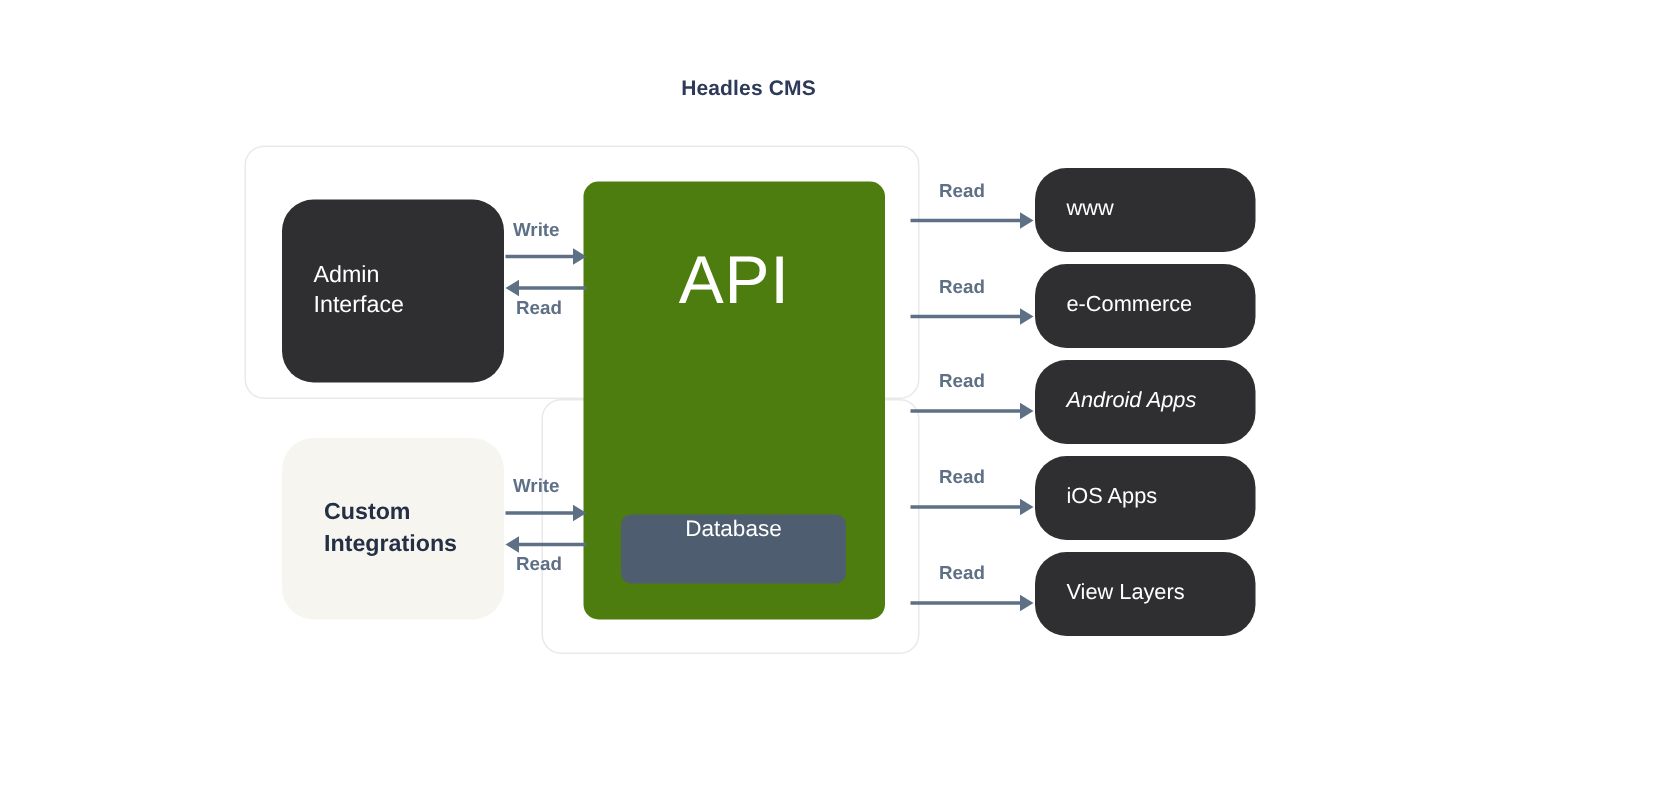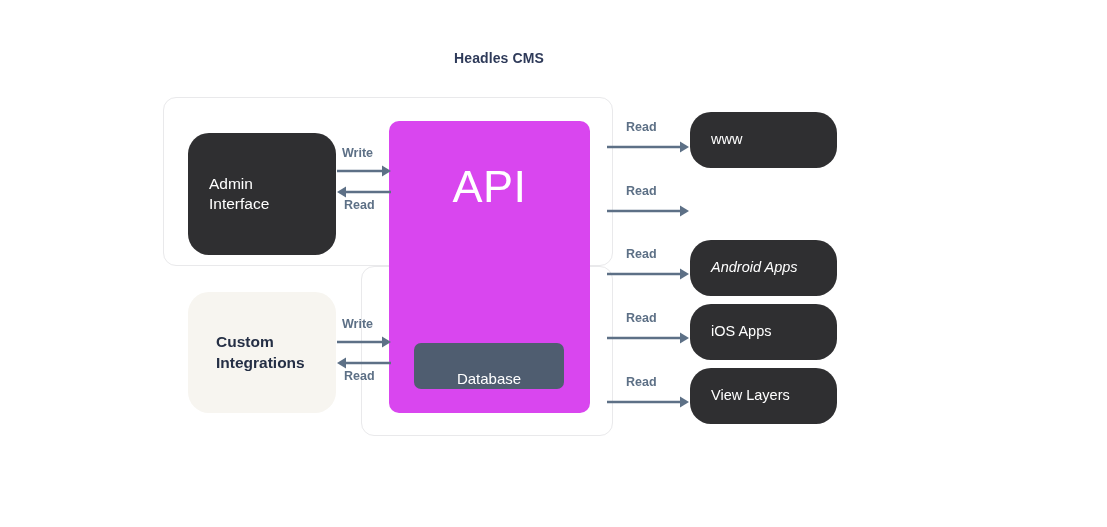--- a/index.html
+++ b/index.html
@@ -85,21 +85,21 @@
   .node-custom .node-label {
     color: #252F45;
     font-size: 15.5px;
     font-weight: bold;
   }
 
   
   .node-api {
     left: 389px; top: 121px;
     width: 201px; height: 292px;
-    background: #d946ef;
+    background: #4d7c0f;
     border-radius: 10px;
     display: block;
   }
   .api-title {
     position: absolute;
     left: 0; right: 0;
     top: 40px;
     text-align: center;
     color: #FFFFFF;
     font-size: 45px;
@@ -108,21 +108,21 @@
   }
   .node-db {
     position: absolute;
     left: 25px;
     top: 222px;
     width: 150px;
     height: 46px;
     background: #4F5D70;
     border-radius: 7px;
     display: flex;
-    align-items: flex-end;
+    align-items: flex-start;
     justify-content: center;
   }
   .node-db .node-label {
     color: #FFFFFF;
     font-size: 15px;
   }
 
   
   .node-consumer {
     left: 690px;
@@ -240,20 +240,23 @@
     <svg class="arrow-svg" width="83" height="34">
       <line x1="0" y1="27" x2="73" y2="27" stroke="#5D7086" stroke-width="2.4"></line>
       <polygon points="73,21.5 82,27 73,32.5" fill="#5D7086"></polygon>
     </svg>
   </div>
 
   <div class="node node-dark node-consumer" style="top:112px;">
     <span class="node-label">www</span>
   </div>
 
+  <div class="node node-dark node-consumer" style="top:176px;">
+    <span class="node-label">e-Commerce</span>
+  </div>
 
   <div class="node node-dark node-consumer" style="top:240px;font-style:italic;">
     <span class="node-label">Android Apps</span>
   </div>
 
   <div class="node node-dark node-consumer" style="top:368px;">
     <span class="node-label">View Layers</span>
   </div>
 
   <div class="node node-dark node-consumer" style="top:304px;">

